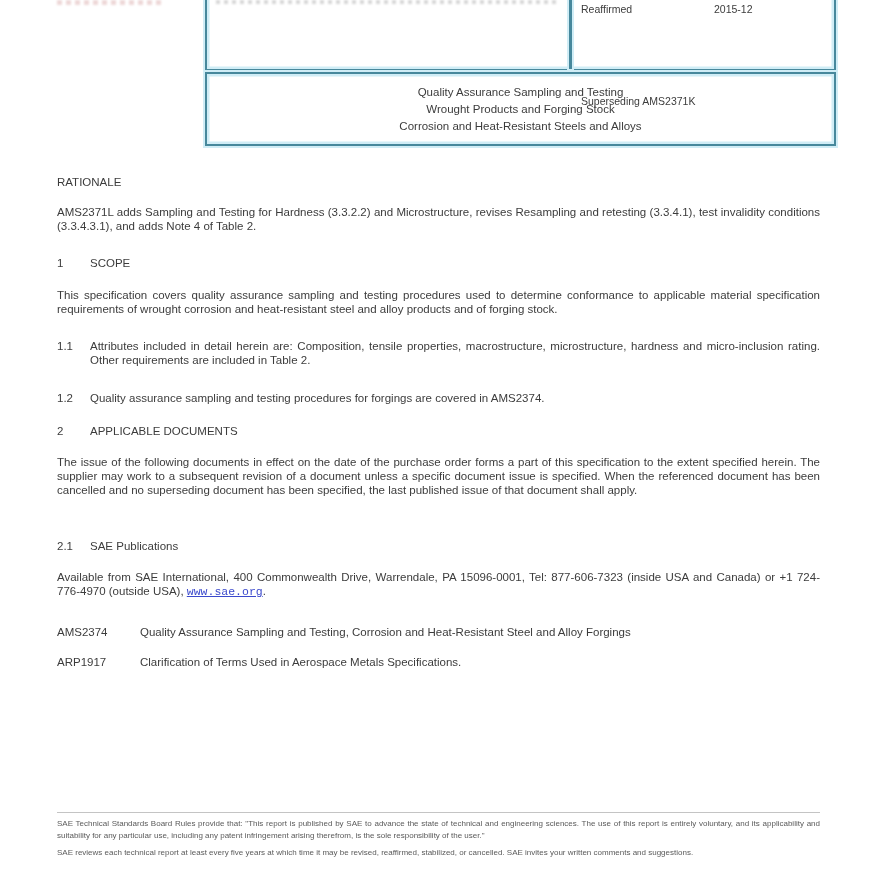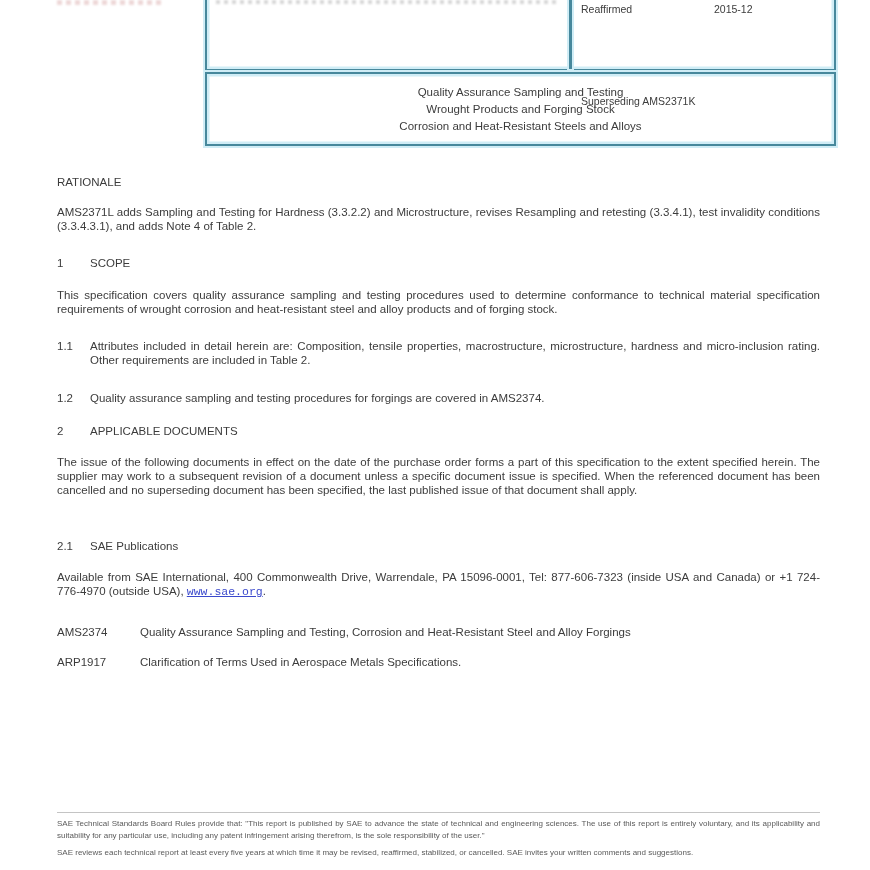--- a/index.html
+++ b/index.html
@@ -86,21 +86,21 @@
     <div>Corrosion and Heat-Resistant Steels and Alloys</div>
   </div>
 
   <div class="abs body-text center" style="top:175px">RATIONALE</div>
   <p class="abs body-text" style="top:205px">AMS2371L adds Sampling and Testing for Hardness (3.3.2.2) and Microstructure, revises Resampling and retesting (3.3.4.1), test invalidity conditions (3.3.4.3.1), and adds Note 4 of Table 2.</p>
 
   <div class="abs sec-heading" style="top:256px">
     <span class="sec-num">1</span>
       <span>SCOPE</span>
   </div>
-  <p class="abs body-text" style="top:288px">This specification covers quality assurance sampling and testing procedures used to determine conformance to technical material specification requirements of wrought corrosion and heat-resistant steel and alloy products and of forging stock.</p>
+  <p class="abs body-text" style="top:288px">This specification covers quality assurance sampling and testing procedures used to determine conformance to applicable material specification requirements of wrought corrosion and heat-resistant steel and alloy products and of forging stock.</p>
 
   <div class="abs clause" style="top:339px">
     <span class="clause-num">1.1</span>
     <span class="clause-text">Attributes included in detail herein are: Composition, tensile properties, macrostructure, microstructure, hardness and micro-inclusion rating. Other requirements are included in Table 2.</span>
   </div>
 
   <div class="abs clause" style="top:391px">
     <span class="clause-num">1.2</span>
     <span class="clause-text">Quality assurance sampling and testing procedures for forgings are covered in AMS2374.</span>
   </div>

